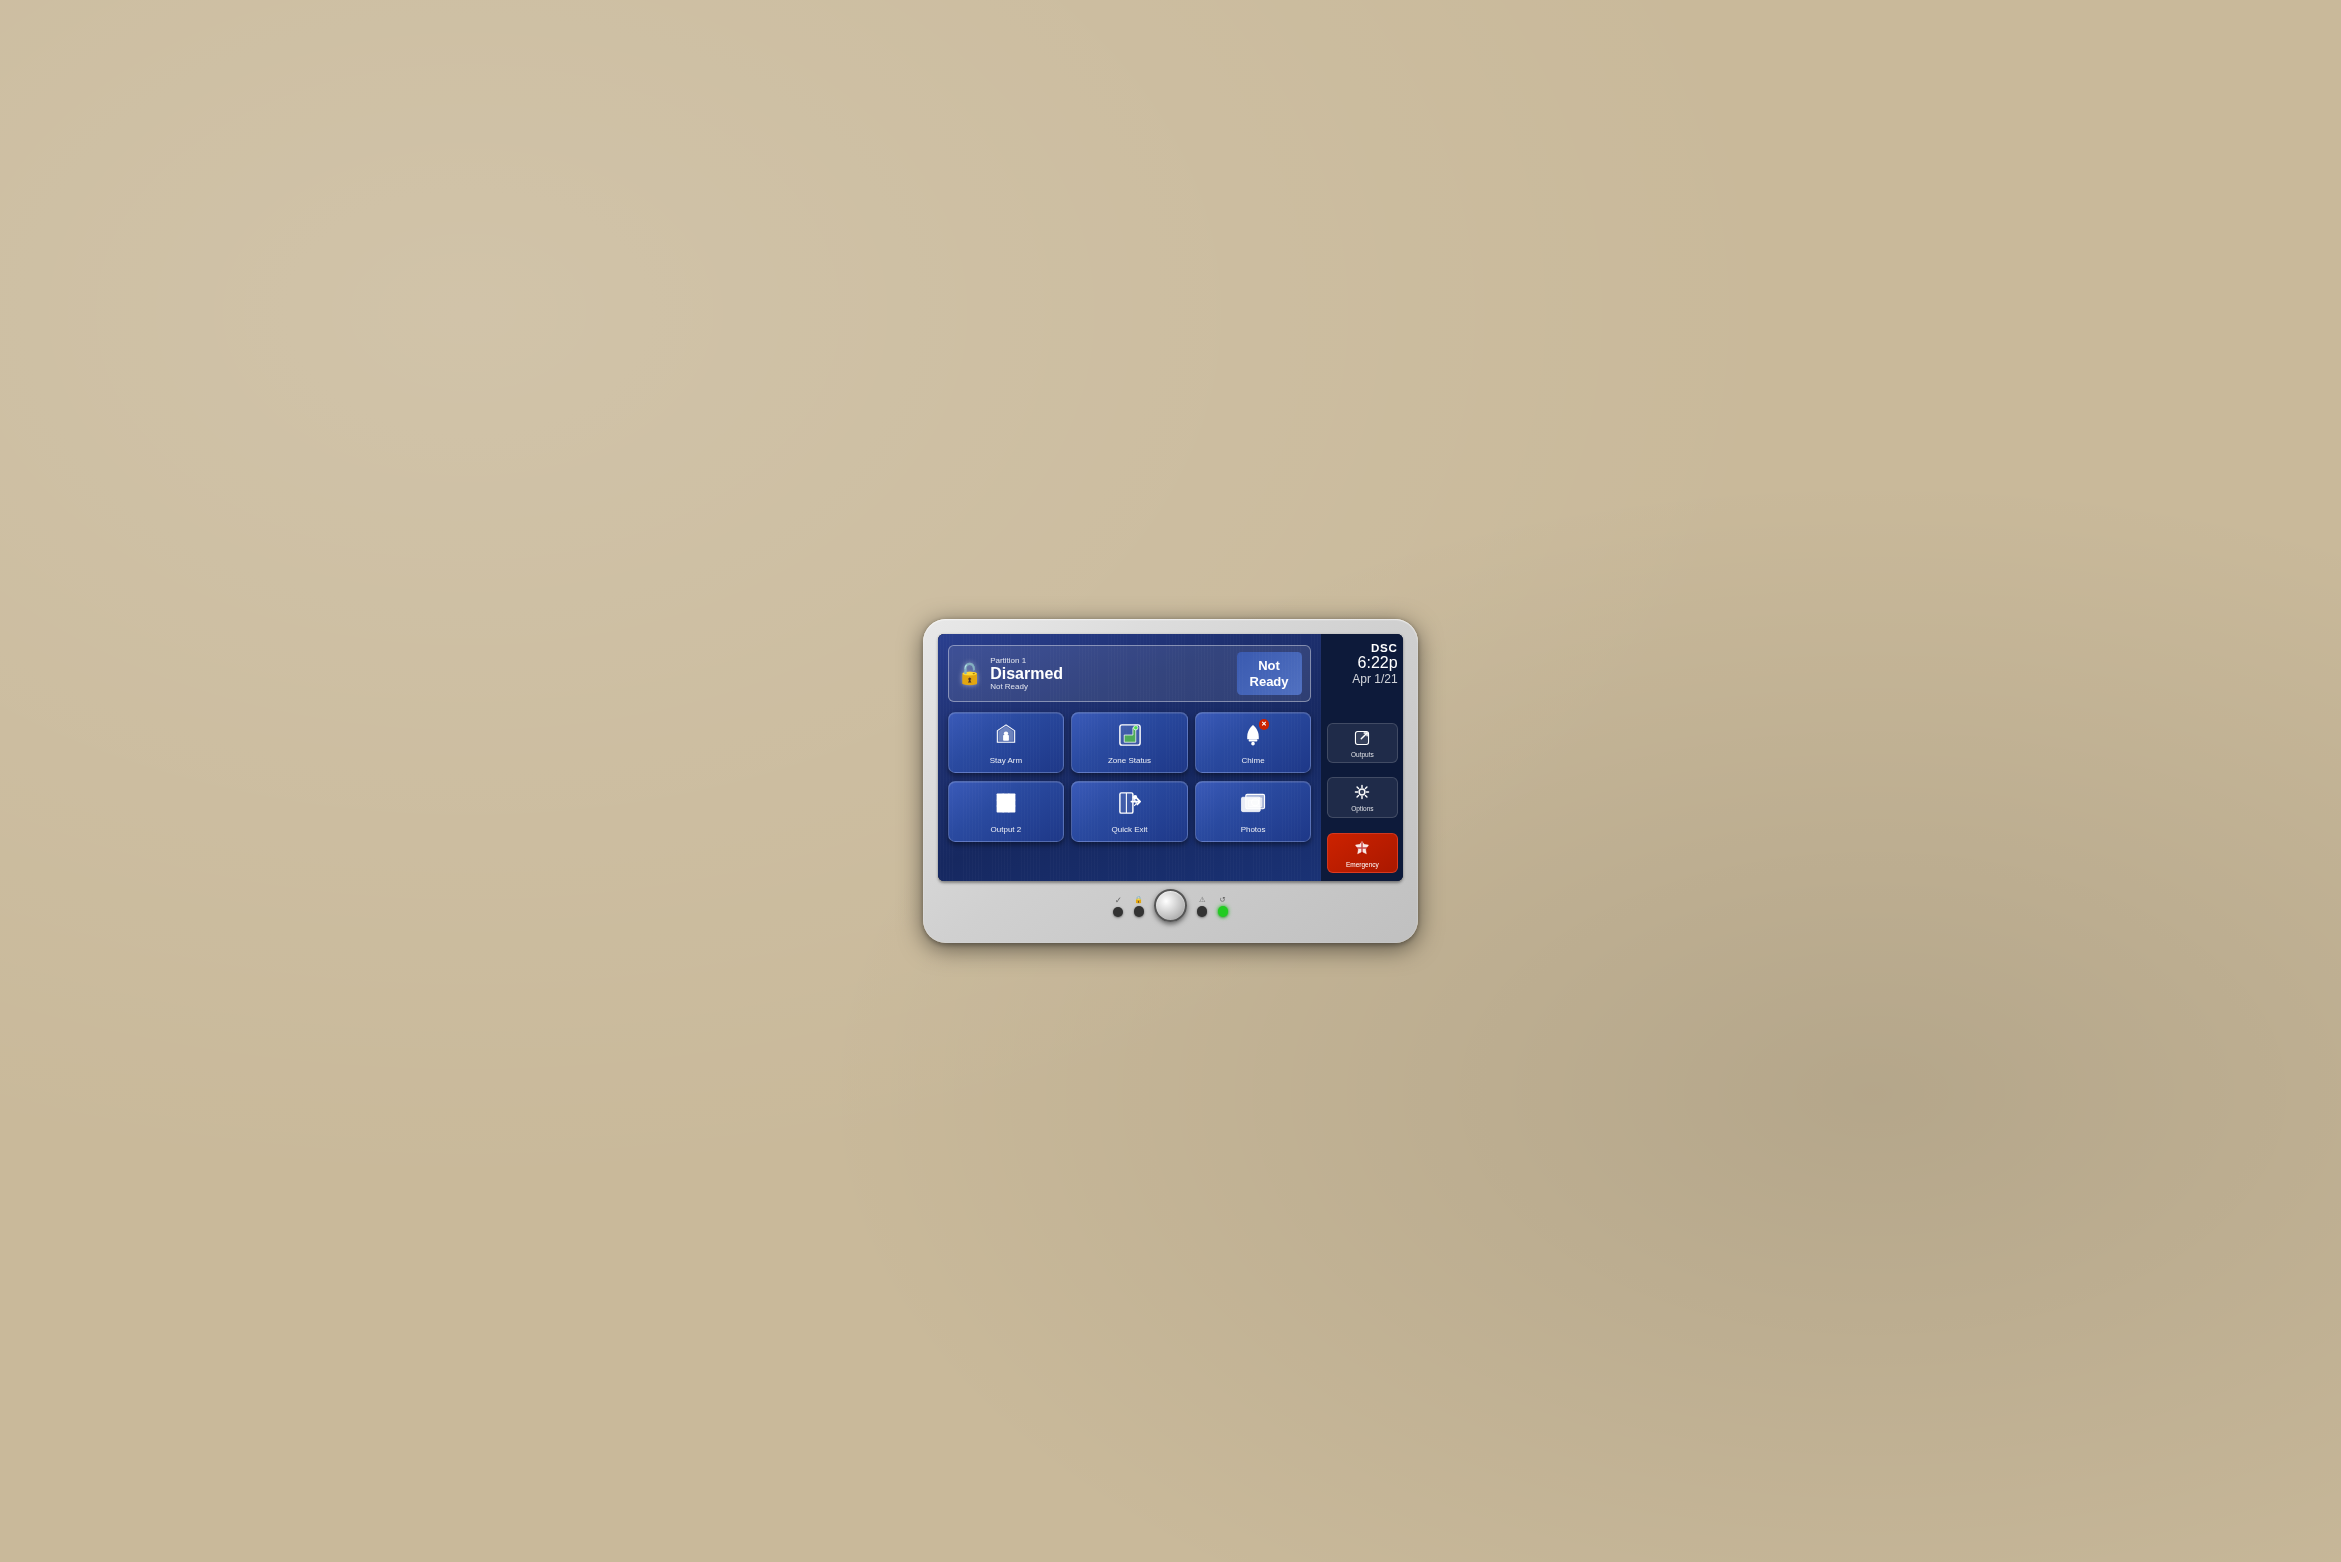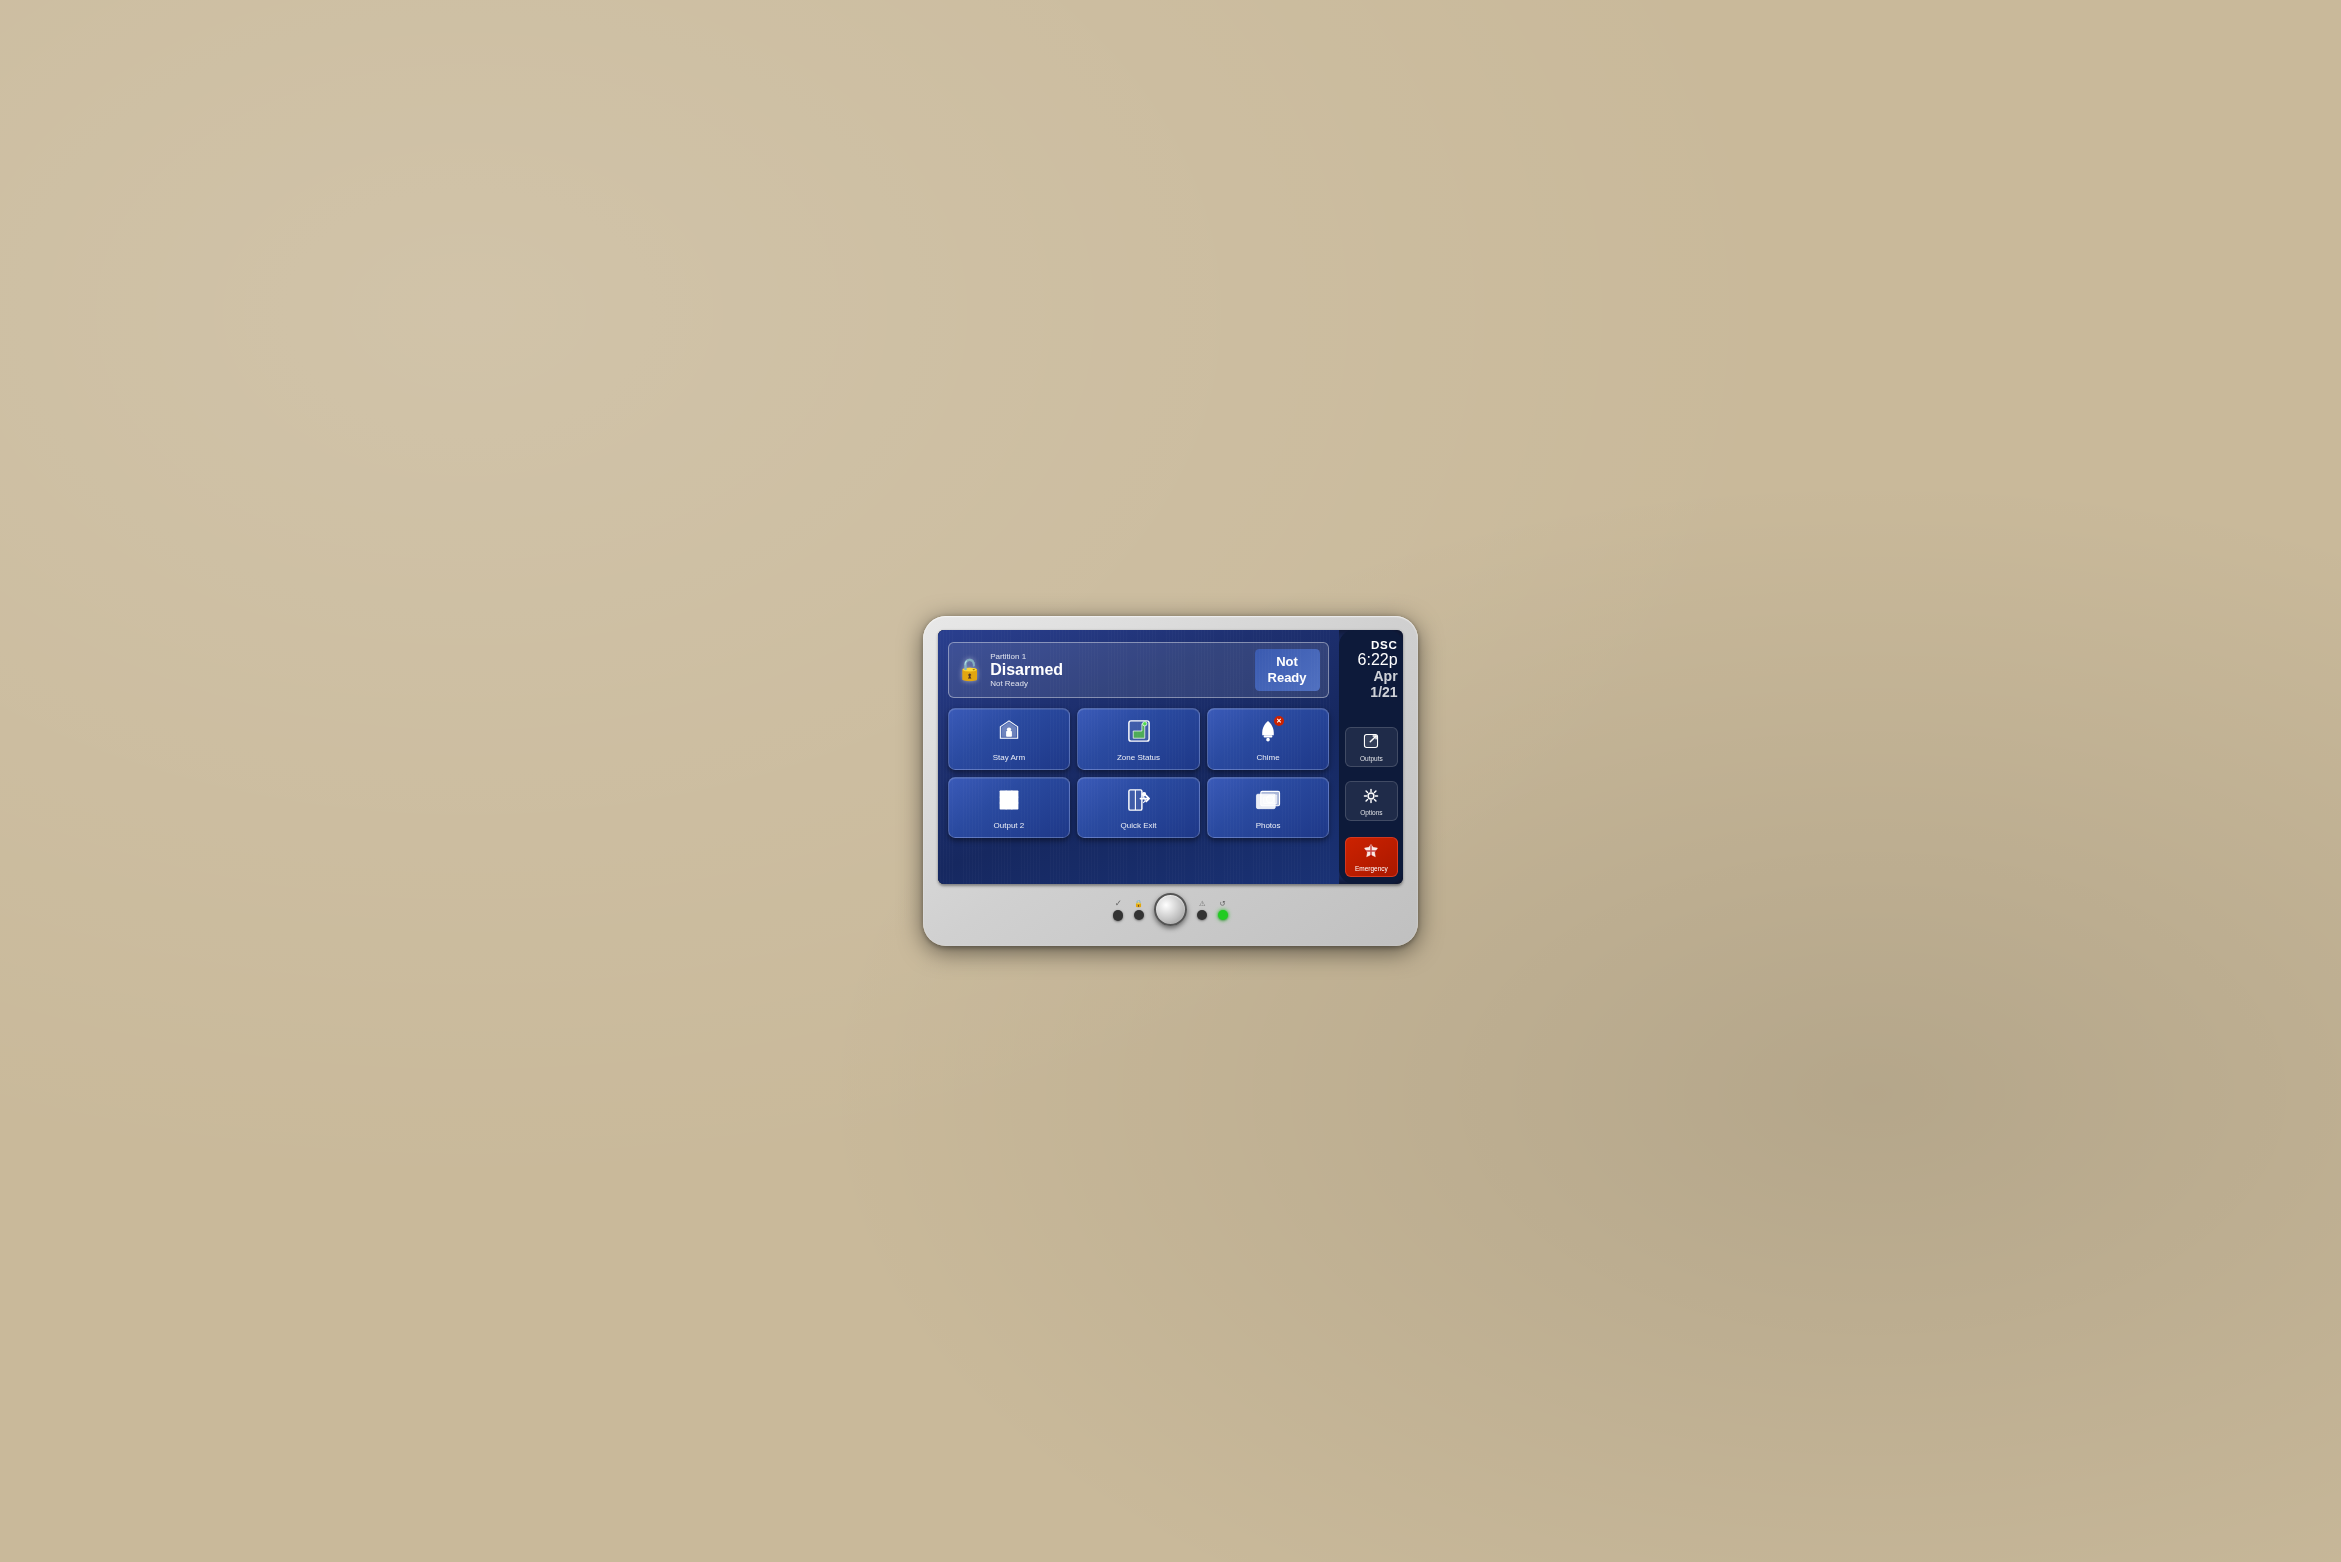--- a/index.html
+++ b/index.html
@@ -161,27 +161,26 @@
 
     .btn-label {
       font-size: 8px;
       color: rgba(255,255,255,0.9);
       font-weight: 500;
       text-align: center;
     }
 
     
     .screen-sidebar {
-      width: 64px;
+      width: 82px;
       background: #0d1a3a;
       display: flex;
       flex-direction: column;
       padding: 7.3px 5.8px;
       gap: 11px;
-      border-radius: 15px;
     }
 
     .brand-area {
       text-align: right;
       padding-bottom: 4.4px;
     }
 
     .brand-name {
       font-size: 11.6px;
       font-weight: bold;
@@ -191,24 +190,23 @@
 
     .time-display {
       font-size: 16px;
       font-weight: normal;
       color: white;
       text-align: right;
       line-height: 1.1;
     }
 
     .date-display {
-      font-size: 14px;
+      font-size: 12px;
       color: rgba(255,255,255,0.8);
       text-align: right;
-      font-weight: bold;
     }
 
     .sidebar-divider {
       flex: 1;
     }
 
     .sidebar-btn {
       background: rgba(255,255,255,0.08);
       border: 0.7px solid rgba(255,255,255,0.15);
       border-radius: 5.8px;

